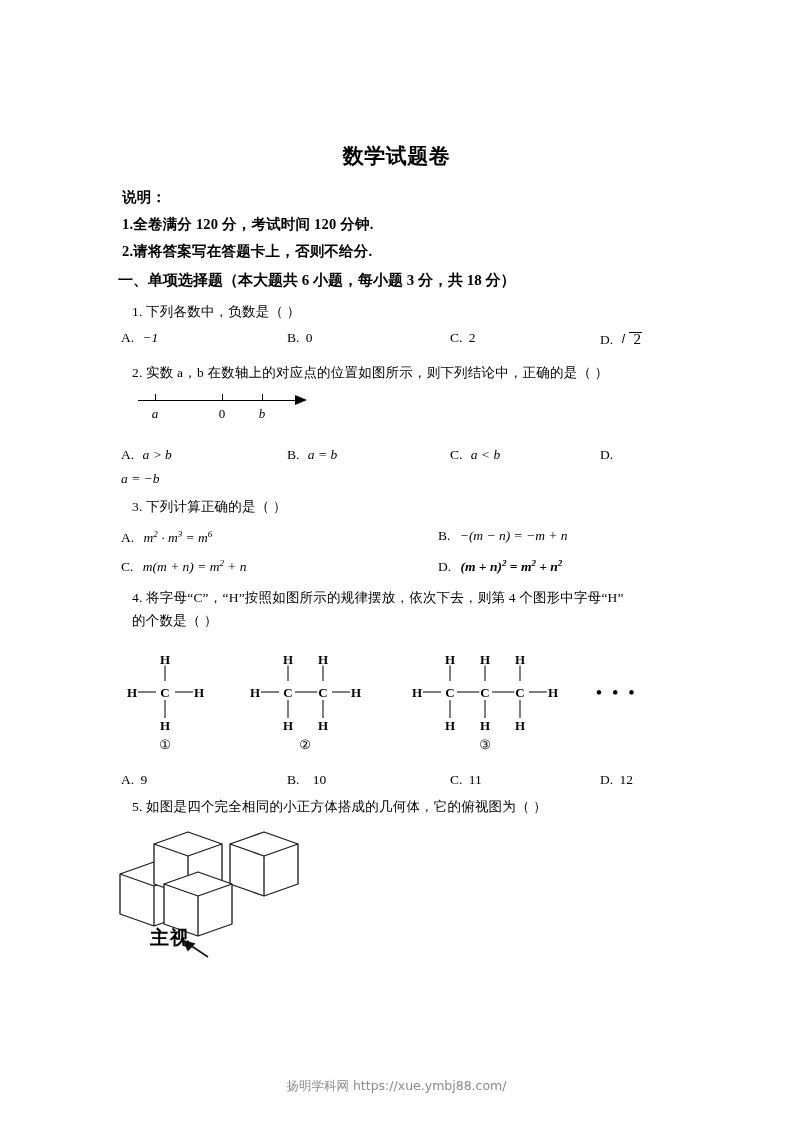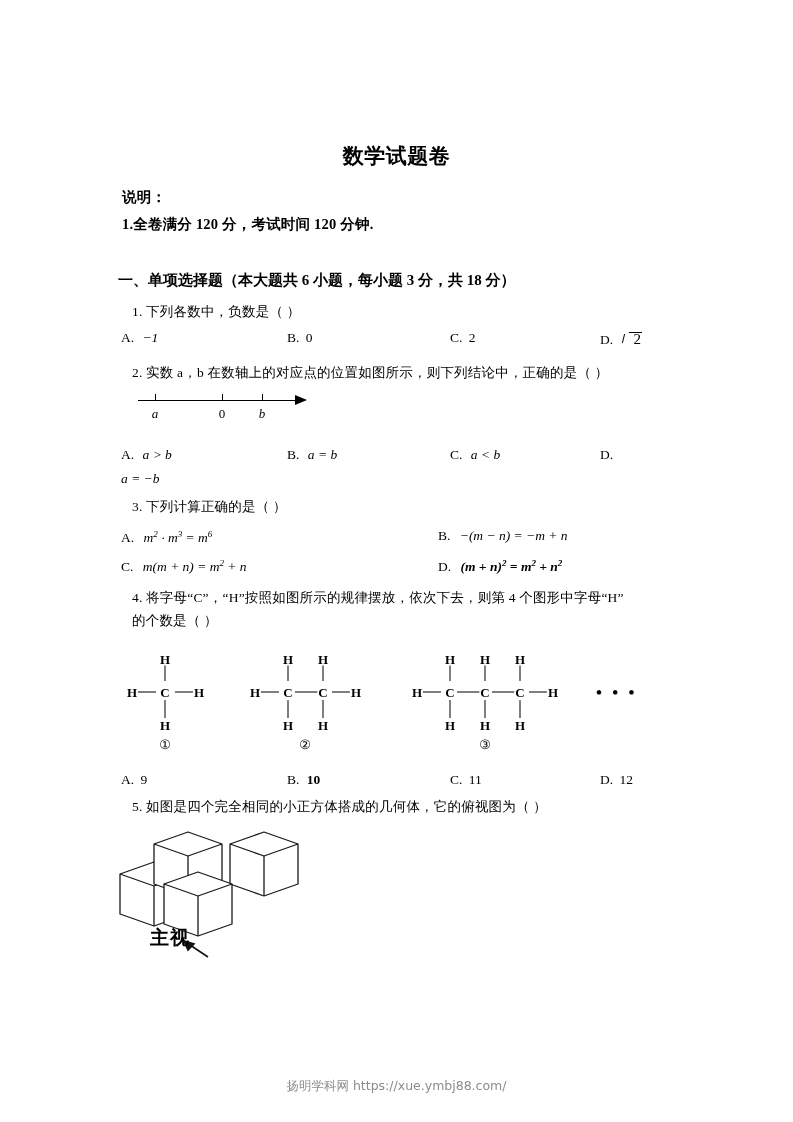--- a/index.html
+++ b/index.html
@@ -231,20 +231,21 @@
 </style>
 </head>
 <body>
 
 <div class="page">
 
   <div class="doc-title doc-title-2">数学试题卷</div>
 
   <div class="instr instr-0">说明：</div>
   <div class="instr instr-1">1.全卷满分 120 分，考试时间 120 分钟.</div>
+  <div class="instr instr-2">2.请将答案写在答题卡上，否则不给分.</div>
 
   <div class="section-head">一、单项选择题（本大题共 6 小题，每小题 3 分，共 18 分）</div>
 
   <div class="qstem q1-stem">1. 下列各数中，负数是（        ）</div>
 
   <div class="opt-row" style="top:330px;">
     <div class="opt opt-a">
       <span>A.</span>
       <span class="mathit" style="margin-left:5px;">−1</span>
     </div>
@@ -386,21 +387,21 @@
     <div class="mol-dots">• • •</div>
   </div>
 
   <div class="opt-row" style="top:772px;">
     <div class="opt opt-a">
       <span>A.</span>
       <span style="margin-left:3px;">9</span>
     </div>
     <div class="opt opt-b">
       <span>B.</span>
-      <span style="margin-left:4px;font-weight:bold;">10</span>
+      <span style="margin-left:10px;">10</span>
     </div>
     <div class="opt opt-c">
       <span>C.</span>
       <span style="margin-left:3px;">11</span>
     </div>
     <div class="opt opt-d">
       <span>D.</span>
       <span style="margin-left:3px;">12</span>
     </div>
   </div>

